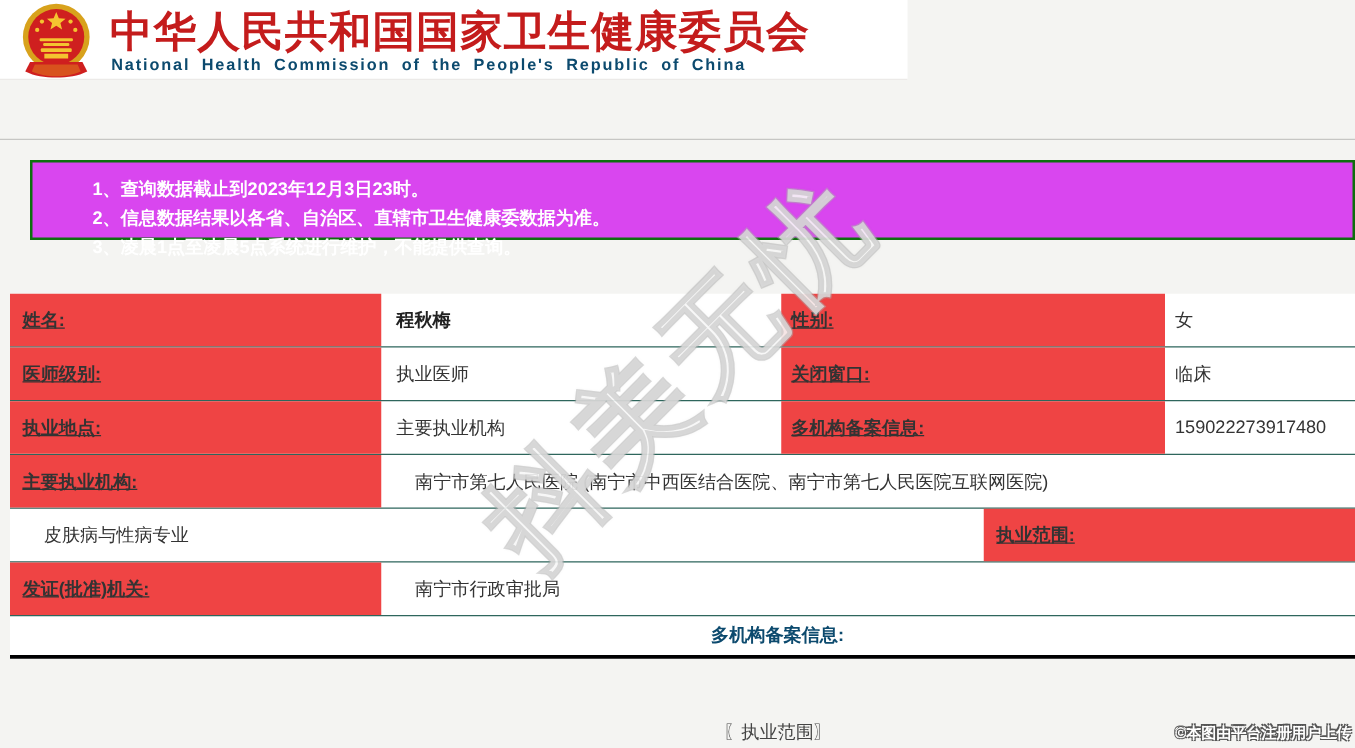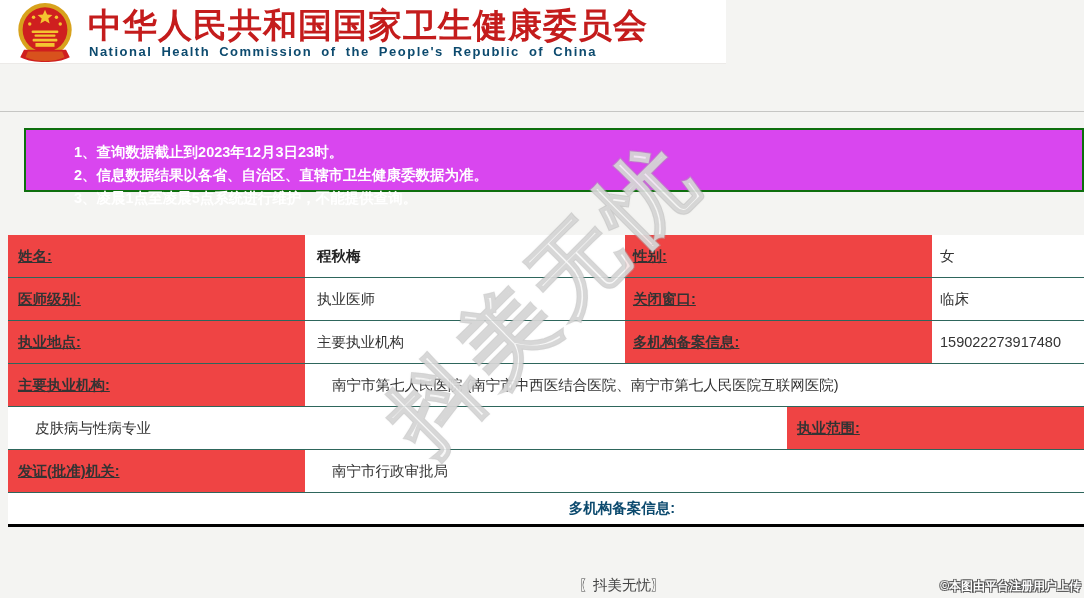--- a/index.html
+++ b/index.html
@@ -161,19 +161,19 @@
 
     <div class="row">
       <div class="cell label l1">发证(批准)机关:</div>
       <div class="cell vwide">南宁市行政审批局</div>
     </div>
 
     <div class="footer-row">多机构备案信息:</div>
   </div>
 
   <div class="close-wrap">
-    <a class="close-link">〖抖美无忧〗</a>
+    <a class="close-link">〖执业范围〗</a>
   </div>
 
   <div class="wm-diagonal">抖美无忧</div>
   <div class="wm-corner">©本图由平台注册用户上传</div>
 
 </div>
 
 </body></html>

